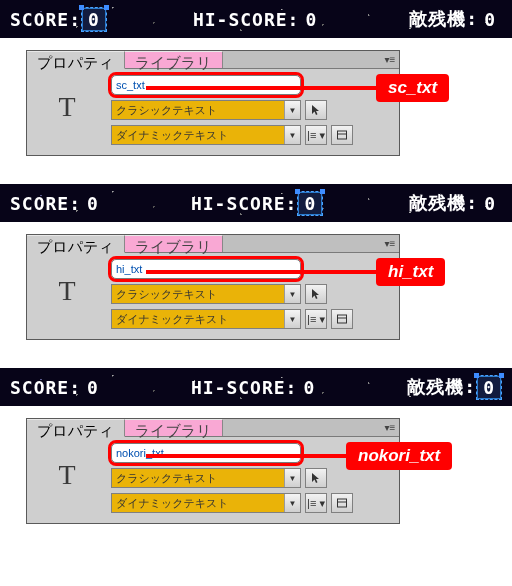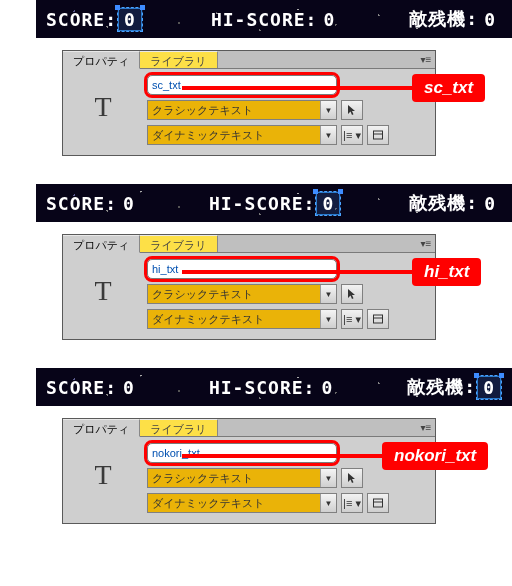--- a/index.html
+++ b/index.html
@@ -4,21 +4,20 @@
 <style>
   * { box-sizing: border-box; margin: 0; padding: 0; }
   body {
     background: #ffffff;
     font-family: "MS Gothic", "Osaka-Mono", monospace, sans-serif;
     width: 512px;
     padding: 0;
   }
   .block {
     margin-bottom: 28px;
-    padding-left: 36px;
   }
   
   .hud {
     width: 100%;
     height: 38px;
     background: #070418;
     position: relative;
     overflow: hidden;
     color: #ffffff;
     font-weight: bold;
@@ -94,32 +93,32 @@
   }
   .tabrow {
     display: flex;
     align-items: stretch;
     background: #bfbfbf;
     border-bottom: 1px solid #7a7a7a;
     height: 18px;
   }
   .tab {
     padding: 2px 10px 0 10px;
-    font-size: 11px;
+    font-size: 15px;
     border-right: 1px solid #888;
     background: #d7d7d7;
     border-top: 1px solid #e8e8e8;
   }
   .tab.active {
     background: #cfcfcf;
     border-bottom: 1px solid #cfcfcf;
     margin-bottom: -1px;
   }
   .tab.inactive {
-    background: #fde047;
+    background: #f9a8d4;
     color: #444;
   }
   .tabrow-spacer { flex: 1; }
   .panel-menu-icon {
     width: 18px;
     display: flex;
     align-items: center;
     justify-content: center;
     color: #444;
     font-size: 10px;

